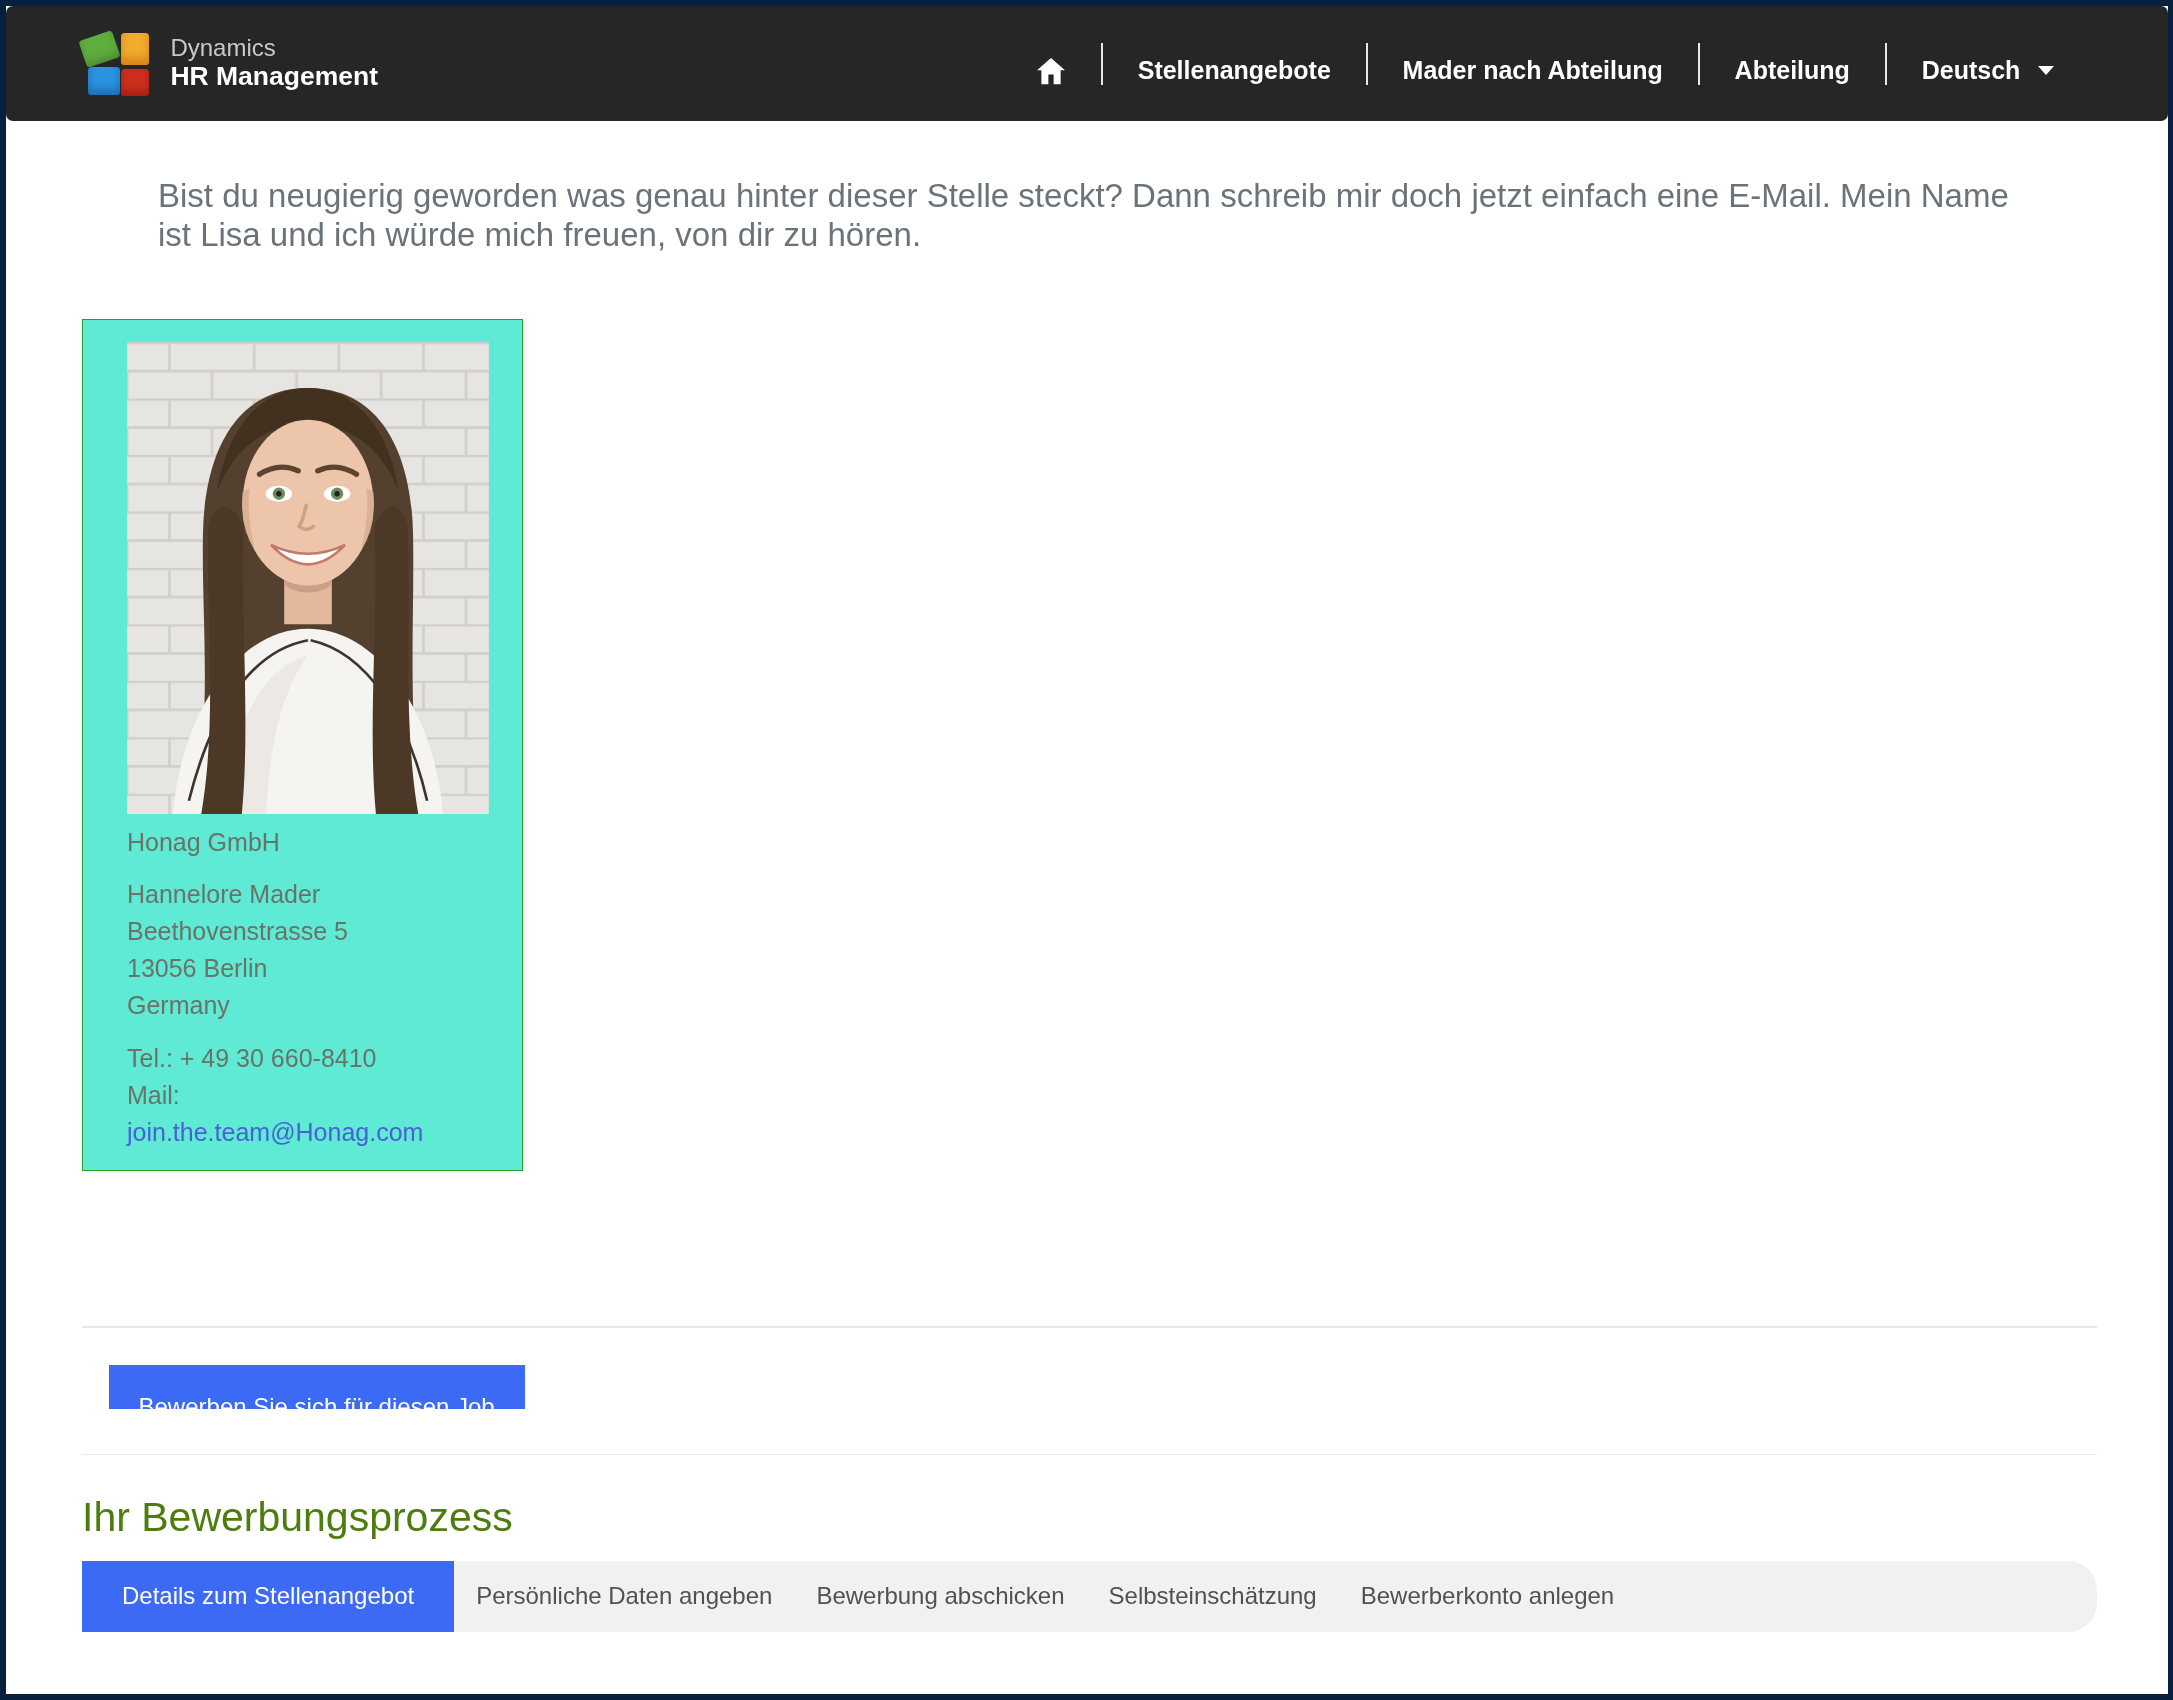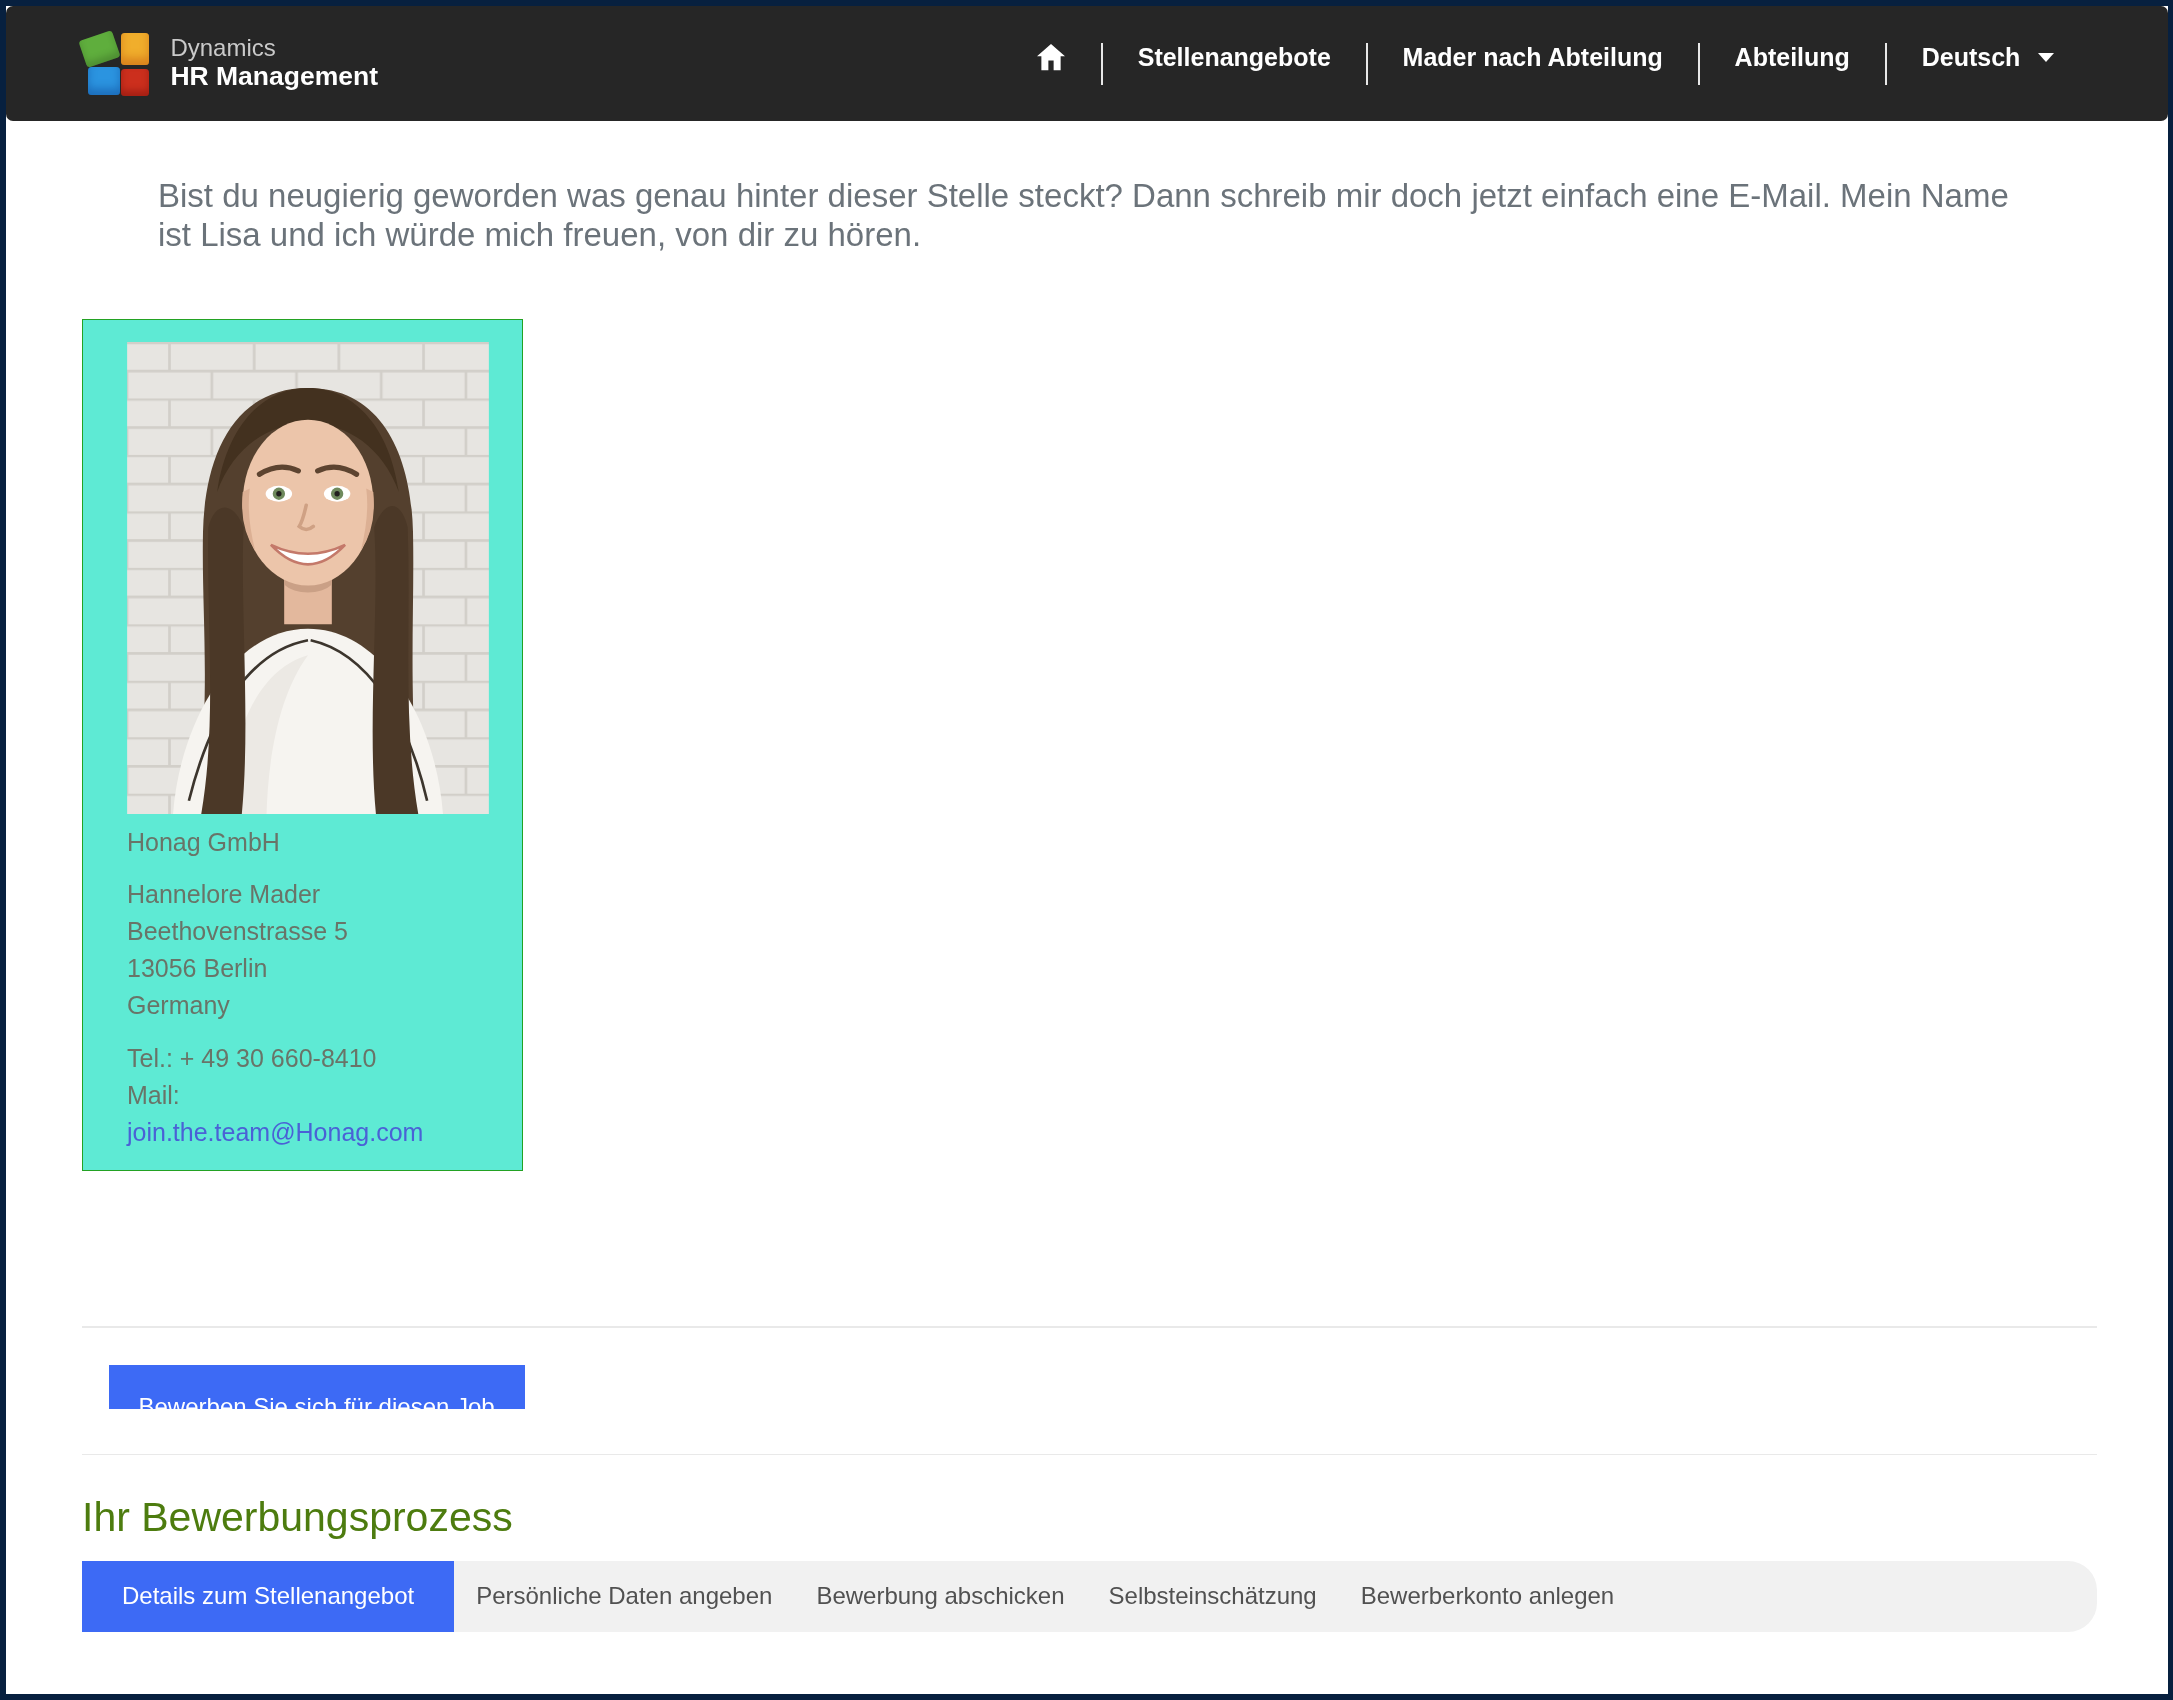--- a/index.html
+++ b/index.html
@@ -25,21 +25,21 @@
   .puzzle { position:relative; width:67px; height:71px; flex:0 0 auto; }
   .puzzle span { position:absolute; border-radius:3.5px; }
   .pz-green  { width:35px; height:28px; left:-1.8px; top:7px;  background:#5fae3d; transform:rotate(-19deg); box-shadow:inset 0 -5.3px 7px rgba(0,0,0,.18); }
   .pz-yellow { width:28px; height:32px; left:37px; top:5.3px;  background:#f0ae2c; box-shadow:inset 0 -7px 8.8px rgba(190,80,10,.45); }
   .pz-blue   { width:32px; height:28px; left:3.5px;  top:39px; background:#2b94e0; box-shadow:inset 0 -6.2px 8px rgba(0,40,120,.35); }
   .pz-red    { width:28px; height:26.5px; left:37px; top:41px; background:#cc2f1d; box-shadow:inset 0 -5.3px 7px rgba(90,0,0,.35); }
   .logo-text { line-height:1.12; }
   .logo-line1 { color:#c9c9c9; font-size:24px; font-weight:400; }
   .logo-line2 { color:#ffffff; font-size:26.5px; font-weight:700; }
 
-  .nav-items { margin-left:auto; display:flex; align-items:flex-start; }
+  .nav-items { margin-left:auto; display:flex; align-items:flex-end; }
   .nav-item {
     color:#ffffff; font-size:25px; font-weight:700;
     padding:0 35px; cursor:pointer; white-space:nowrap;
     display:flex; align-items:center; gap:12.4px;
   }
   .nav-sep { width:1.8px; height:42px; background:#e8e8e8; }
   .home-icon svg { display:block; }
   .caret {
     width:0; height:0; display:inline-block;
     border-left:8px solid transparent; border-right:8px solid transparent;

